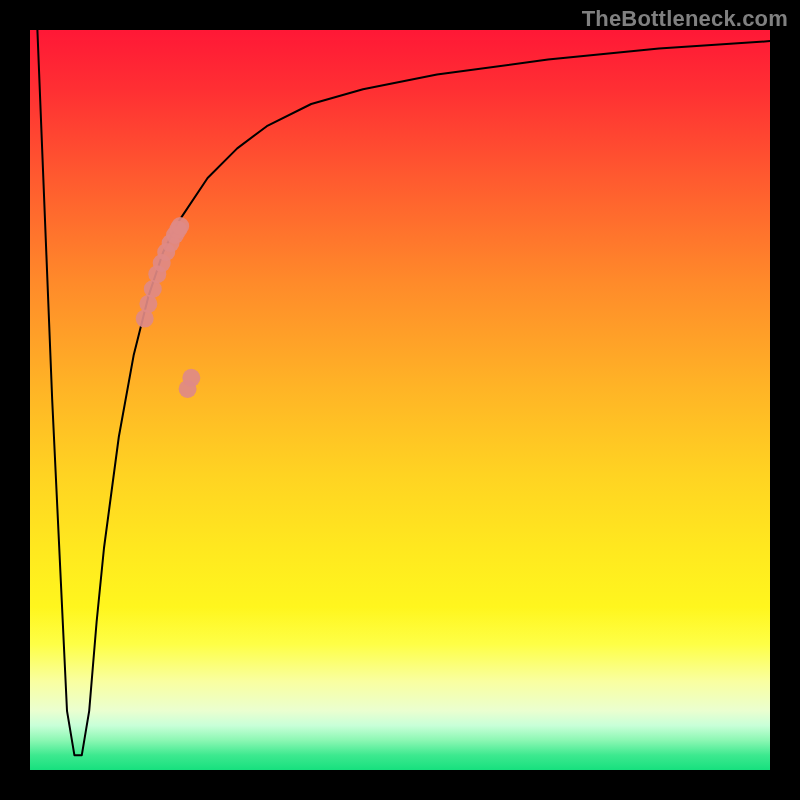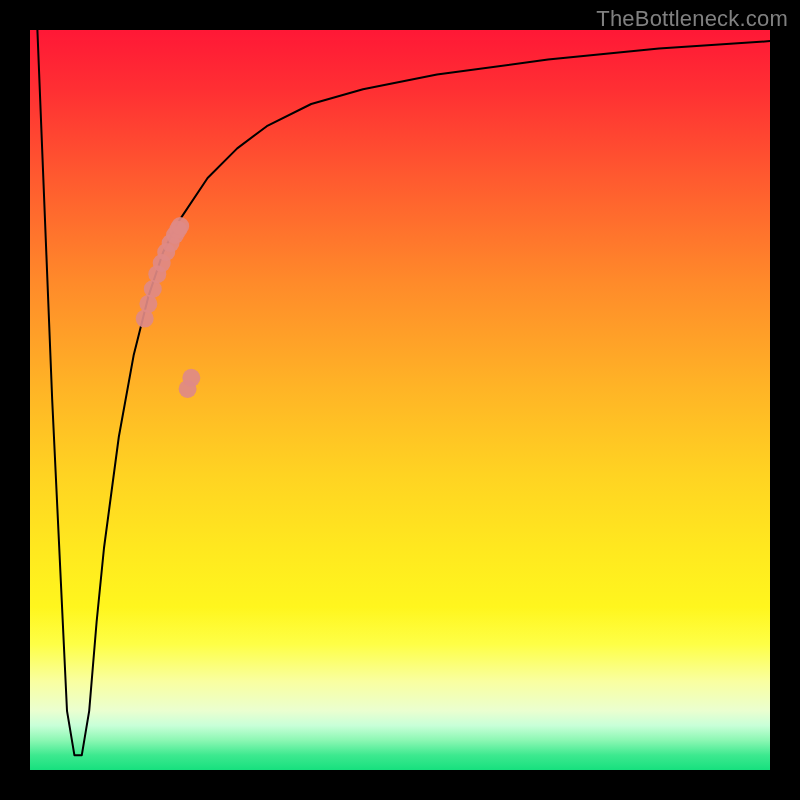--- a/index.html
+++ b/index.html
@@ -43,21 +43,21 @@
       #17e07e 100%
     );
   }
   .watermark {
     position: absolute;
     top: 6px;
     right: 12px;
     color: #808080;
     font-size: 22px;
     letter-spacing: 0.2px;
-    font-weight: 400;
+    font-weight: 700;
     user-select: none;
   }
   svg.curve {
     position: absolute;
     left: 0;
     top: 0;
     width: 740px;
     height: 740px;
     overflow: visible;
   }

